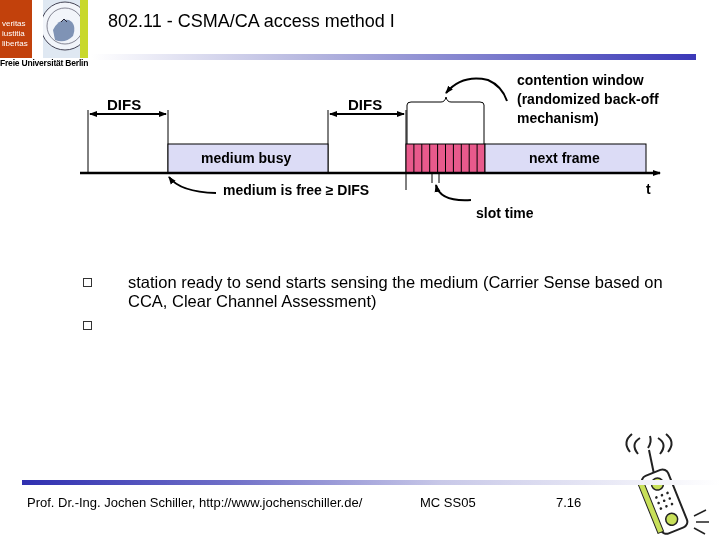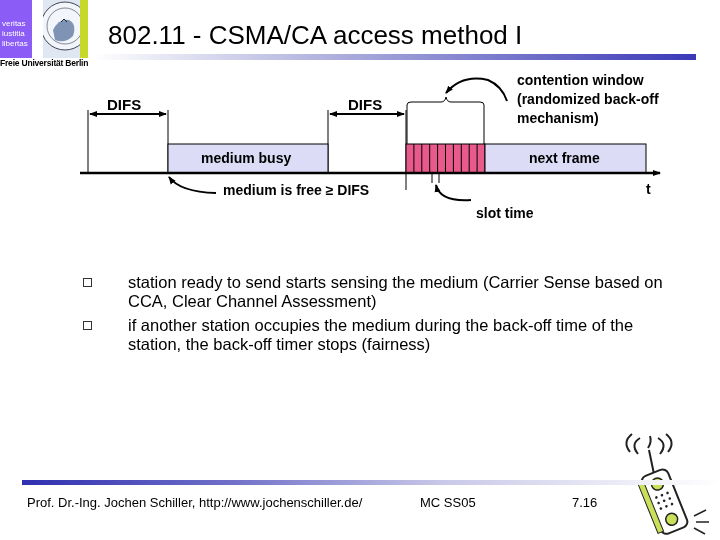--- a/index.html
+++ b/index.html
@@ -1,28 +1,28 @@
 <!DOCTYPE html>
 <html><head>
   <meta charset="utf-8">
   <style>
     html, body { margin: 0; padding: 0; background: #ffffff; }
     body { width: 720px; height: 540px; position: relative; overflow: hidden;
            font-family: "Liberation Sans", sans-serif; color: #000; }
 
     
     .logo { position: absolute; left: 0; top: 0; width: 96px; height: 68px; }
-    .logo-blue { position: absolute; left: 0; top: 0; width: 32px; height: 58px; background: #8b5cf6; }
+    .logo-blue { position: absolute; left: 0; top: 0; width: 32px; height: 58px; background: #c2410c; }
     .logo-motto { position: absolute; left: 2px; top: 19px; font-size: 8px; line-height: 10px; color: #fff; }
     .logo-seal { position: absolute; left: 43px; top: 0; width: 37px; height: 58px; background: #dfe8f2; overflow: hidden; }
     .logo-green { position: absolute; left: 80px; top: 0; width: 8px; height: 58px; background: #c8d82b; }
     .logo-name { position: absolute; left: 0; top: 58px; font-size: 8.5px; font-weight: bold; white-space: nowrap; letter-spacing: -0.2px; }
 
     
-    .title { position: absolute; left: 108px; top: 20px; font-size: 26px; white-space: nowrap; }
+    .title { position: absolute; left: 108px; top: 11px; font-size: 18px; white-space: nowrap; }
     .title-bar { position: absolute; left: 92px; top: 54px; width: 604px; height: 6px;
                  background: linear-gradient(to right, #ffffff 0%, #b8b9e0 35%, #6a6ac7 75%, #3b38b8 100%); }
 
     
     .diagram { position: absolute; left: 0; top: 60px; width: 720px; height: 180px; }
     .diag-text { position: absolute; font-size: 14px; white-space: nowrap; line-height: 17px; font-weight: bold; }
 
     
     .bullets { position: absolute; left: 80px; top: 233px; width: 600px; margin-top: 40px; }
     .bullet { position: relative; padding-left: 48px; font-size: 16.5px; line-height: 19px; margin-bottom: 5px; }
@@ -132,21 +132,20 @@
     <span>station ready to send starts sensing the medium (Carrier Sense based on CCA, Clear Channel Assessment)</span>
   </div>
   <div class="bullet">
     <span class="bullet-icon"></span>
   </div>
   <div class="bullet">
     <span class="bullet-icon"></span>
   </div>
   <div class="bullet">
     <span class="bullet-icon"></span>
-    <span>if another station occupies the medium during the back-off time of the station, the back-off timer stops (fairness)</span>
   </div>
 </div>
 
 <svg class="phone" viewBox="0 0 100 110">
   <g fill="none" stroke="#222" stroke-width="2">
     <path d="M18 22 Q10 12 20 4"></path>
     <path d="M26 24 Q18 14 28 8"></path>
     <path d="M56 22 Q64 12 54 4"></path>
     <path d="M48 24 Q56 14 46 8"></path>
     <path d="M36 18 Q40 12 38 6"></path>
@@ -172,13 +171,13 @@
   <g stroke="#222" stroke-width="1.5">
     <line x1="82" y1="86" x2="94" y2="80"></line>
     <line x1="84" y1="92" x2="97" y2="92"></line>
     <line x1="82" y1="98" x2="93" y2="104"></line>
   </g>
 </svg>
 
 <div class="footer-bar"></div>
 <div class="footer-text" style="left:27px">Prof. Dr.-Ing. Jochen Schiller, http://www.jochenschiller.de/</div>
 <div class="footer-text" style="left:420px">MC SS05</div>
-<div class="footer-text" style="left:572px">7.16</div>
+<div class="footer-text" style="left:556px">7.16</div>
 
 </body></html>

